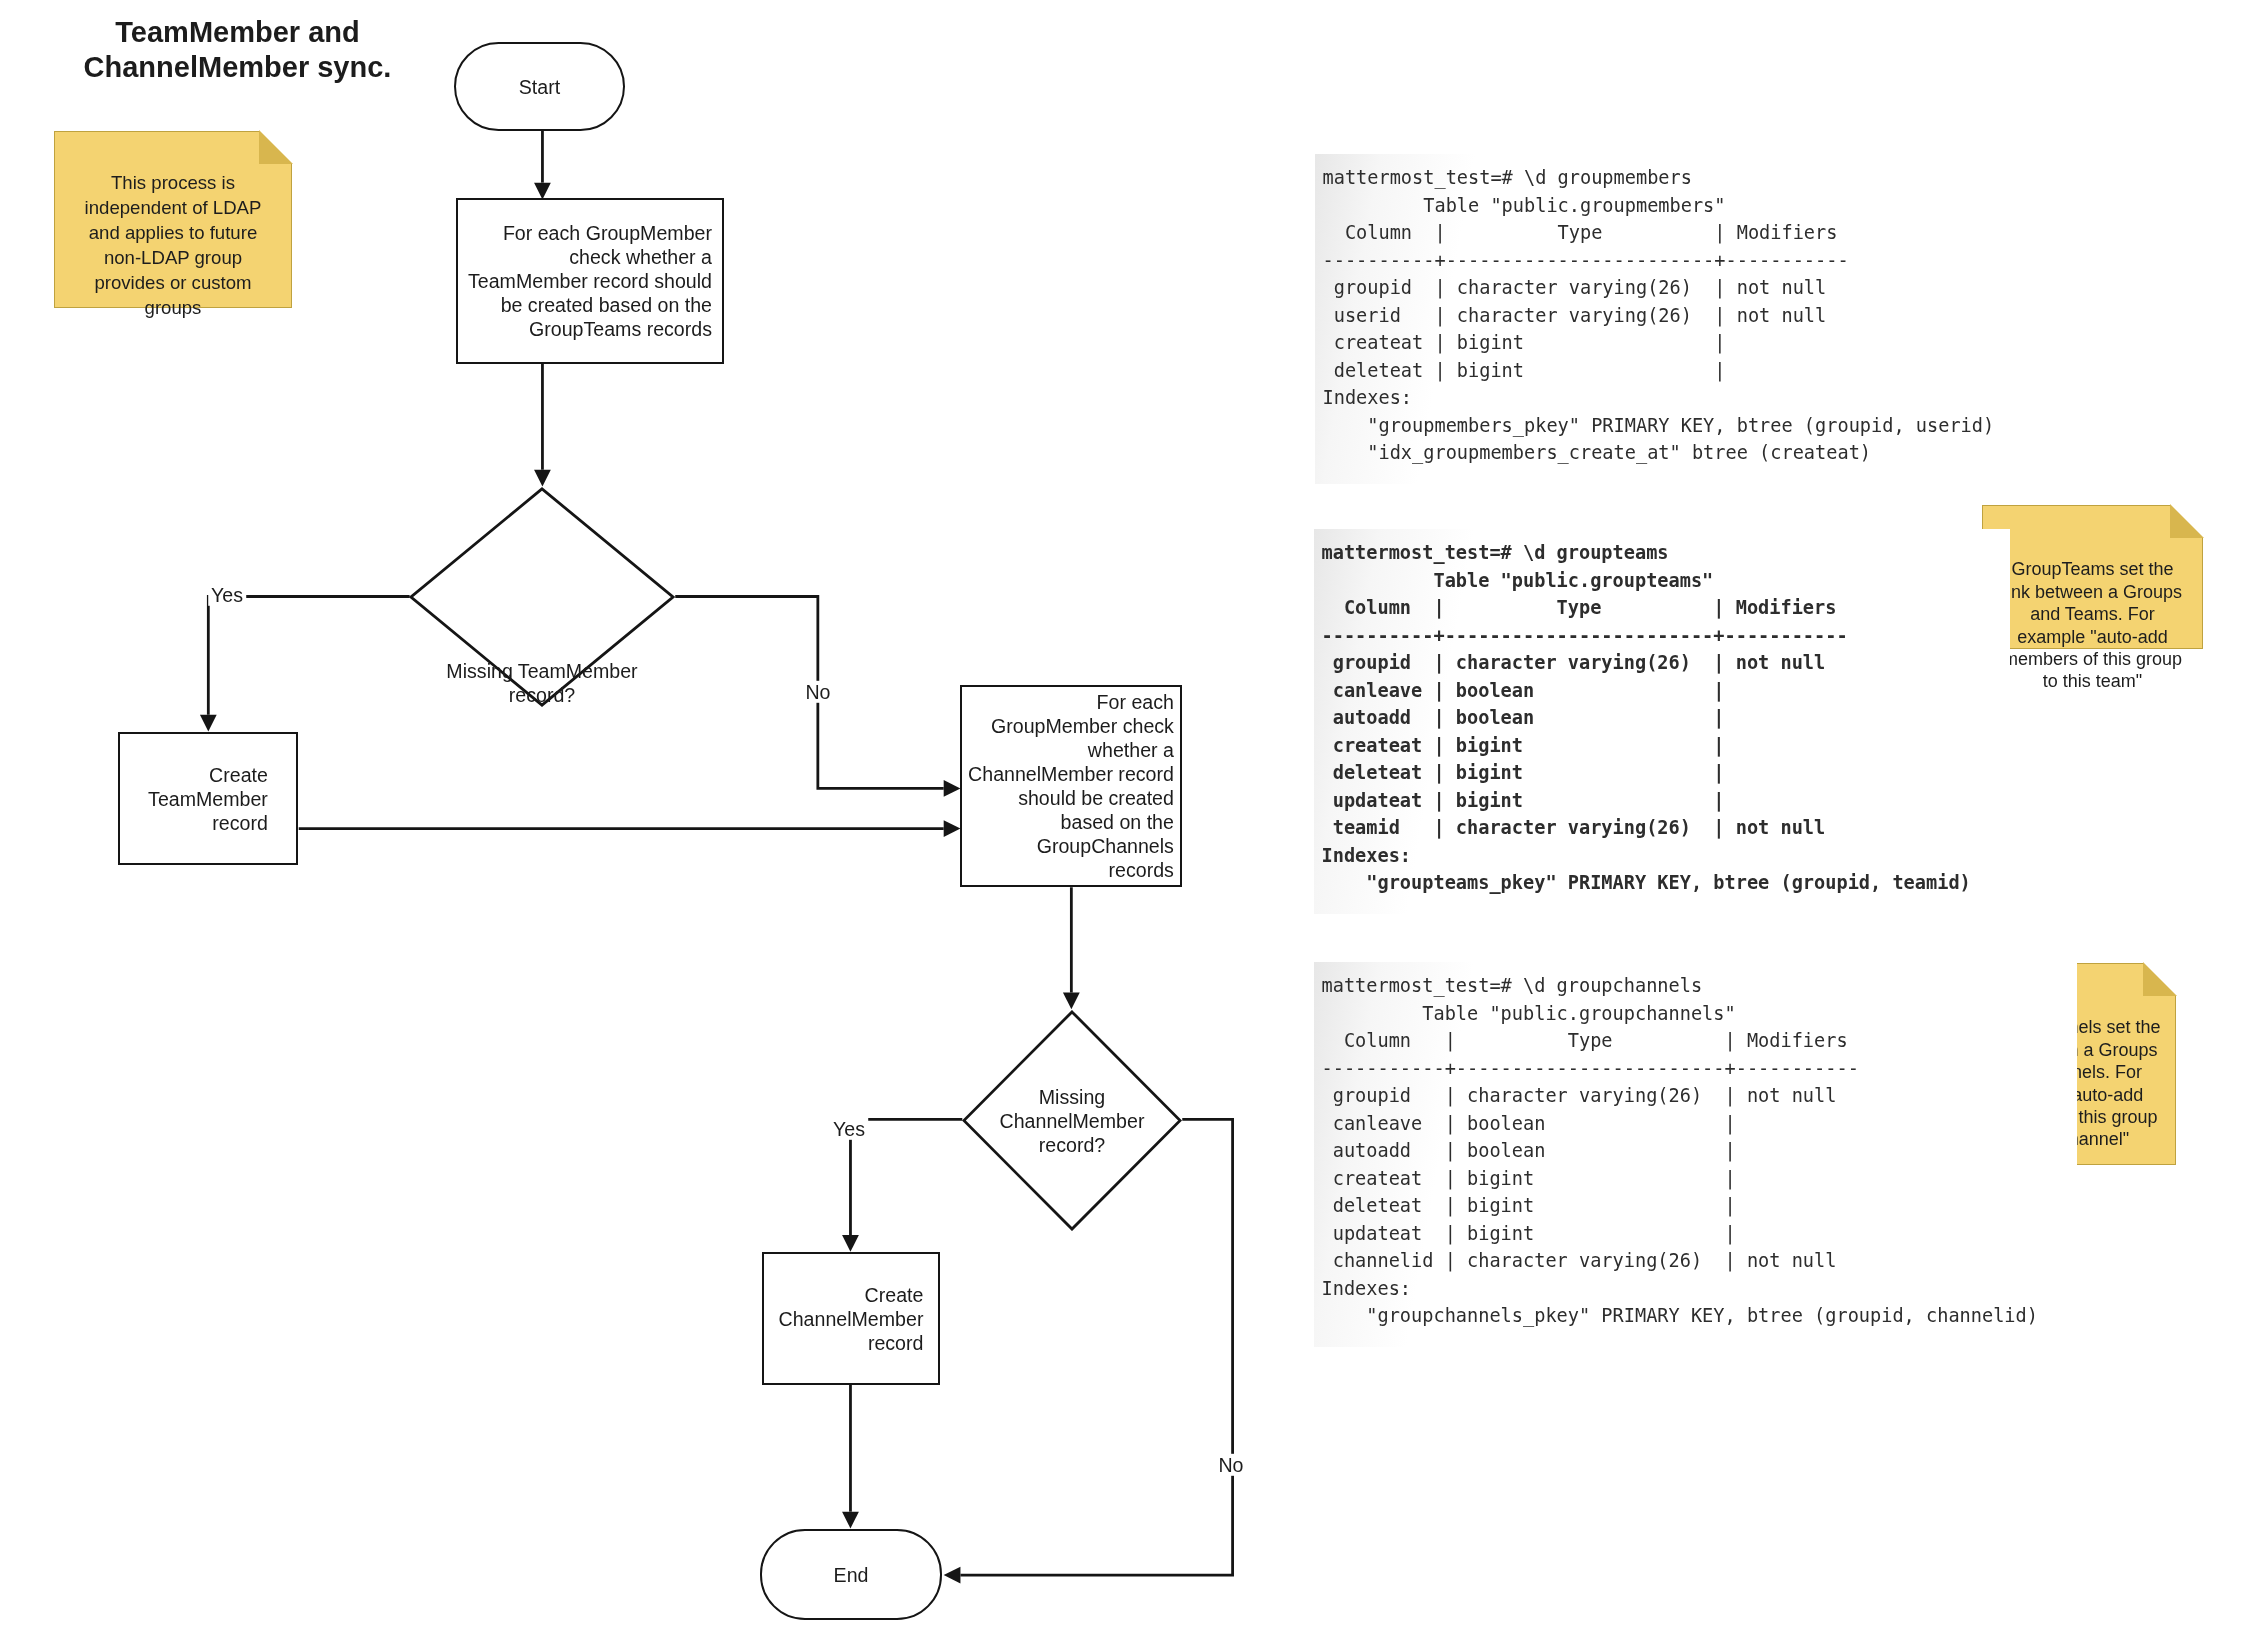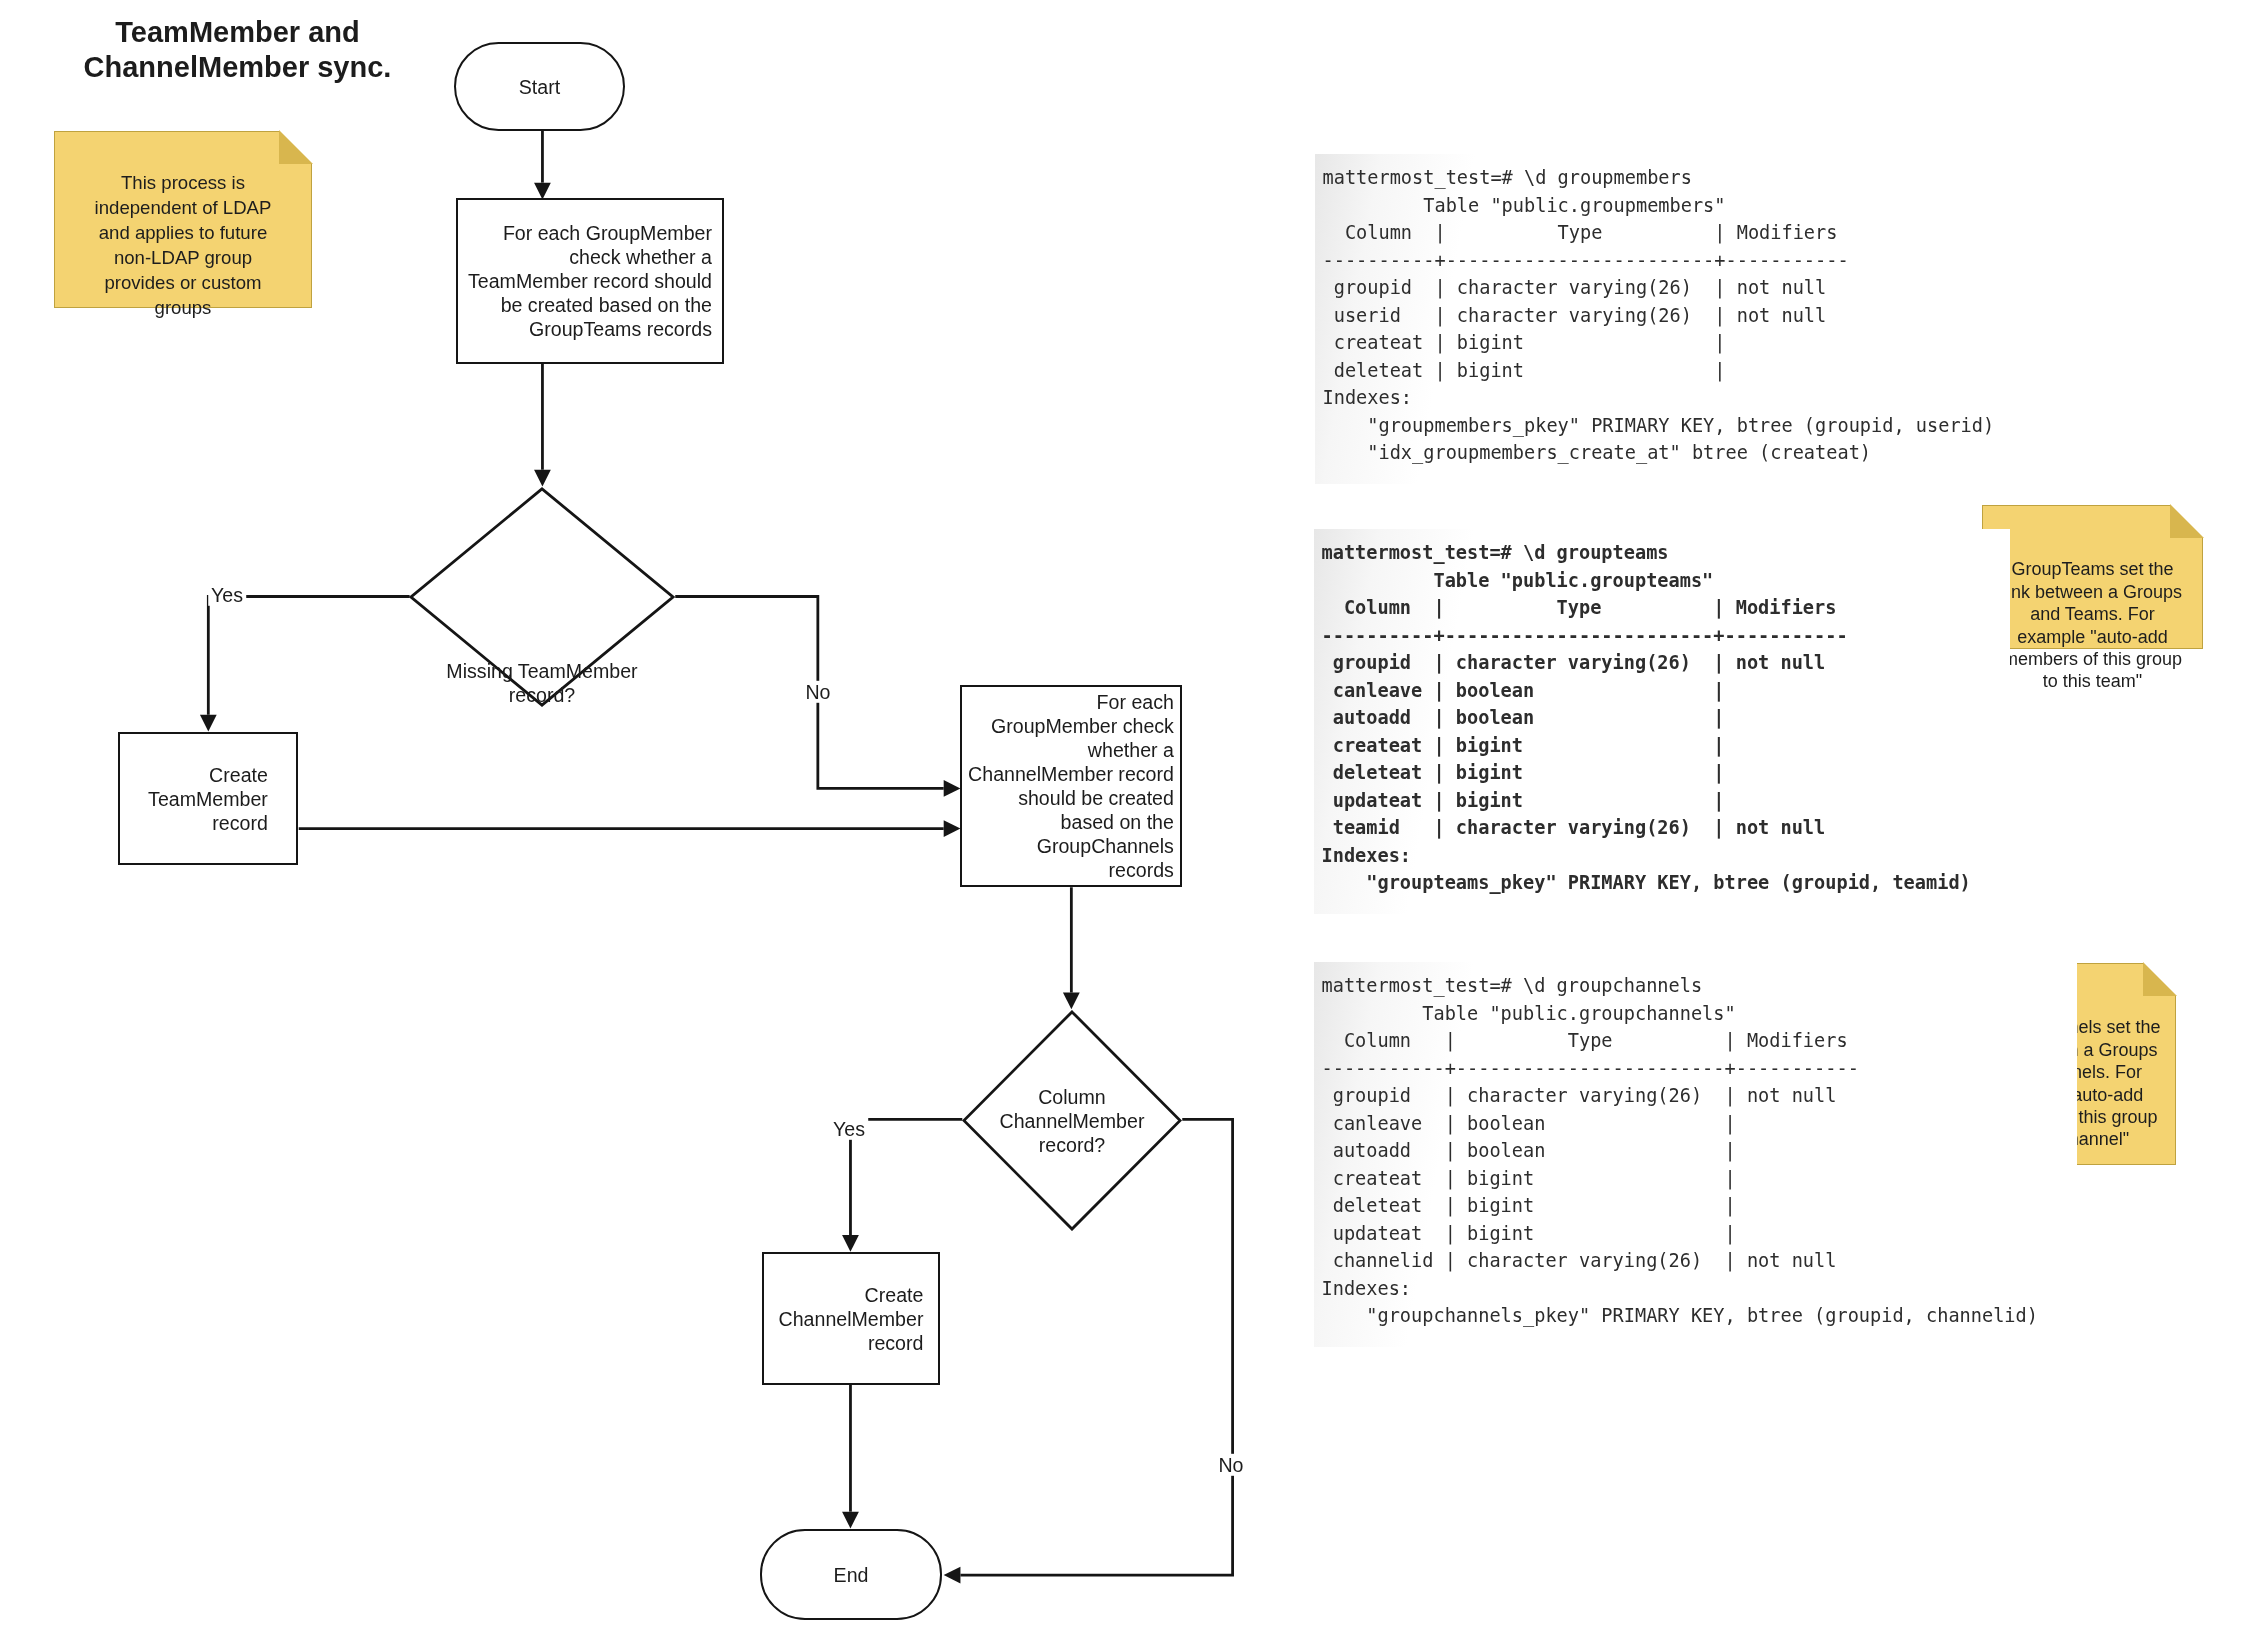--- a/index.html
+++ b/index.html
@@ -16,21 +16,21 @@
   
   .note{
     background:#f4d371;border:1.9px solid #bfa23f;
     text-align:center;white-space:pre-line;color:#1d1d1d;
   }
   .note .fold{
     content:"";position:absolute;top:-1.9px;right:-1.9px;width:0;height:0;
     border-style:solid;border-width:0 34px 34px 0;
     border-color:#ffffff #ffffff #d8b64e #d8b64e;
   }
-  .note-ldap{left:54px;top:131px;width:258px;height:177px;font-size:18.6px;line-height:25px;padding-top:13px;}
+  .note-ldap{left:54px;top:131px;width:238px;height:177px;font-size:18.6px;line-height:25px;padding-top:13px;}
   .note-groupteams{left:1982px;top:505px;width:221px;height:144px;font-size:18px;line-height:22.4px;padding-top:30px;}
   .note-groupchannels{left:1960px;top:963px;width:216px;height:202px;font-size:18px;line-height:22.4px;padding-top:30px;}
   
   .shape{
     background:#ffffff;border:2.8px solid #151515;z-index:2;
     display:flex;align-items:center;justify-content:center;
     text-align:right;font-size:19.6px;line-height:24px;white-space:pre-line;
   }
   .terminal{border-radius:45px;}
   .shape-start{left:454px;top:42px;width:171px;height:89px;}
@@ -156,21 +156,21 @@
 ChannelMember record
 should be created
 based on the
 GroupChannels
 records</div>
 
 <div class="abs diamond diamond-2">
   <svg width="220" height="221" viewBox="0 0 236 237">
     <polygon points="118,2 234,118.5 118,235 2,118.5" fill="#ffffff" stroke="#151515" stroke-width="3"></polygon>
   </svg>
-  <div class="dtext">Column
+  <div class="dtext">Missing
 ChannelMember
 record?</div>
 </div>
 
 <div class="abs shape shape-create-channel">Create
 ChannelMember
 record</div>
 
 <div class="abs shape terminal shape-end">End</div>
 

